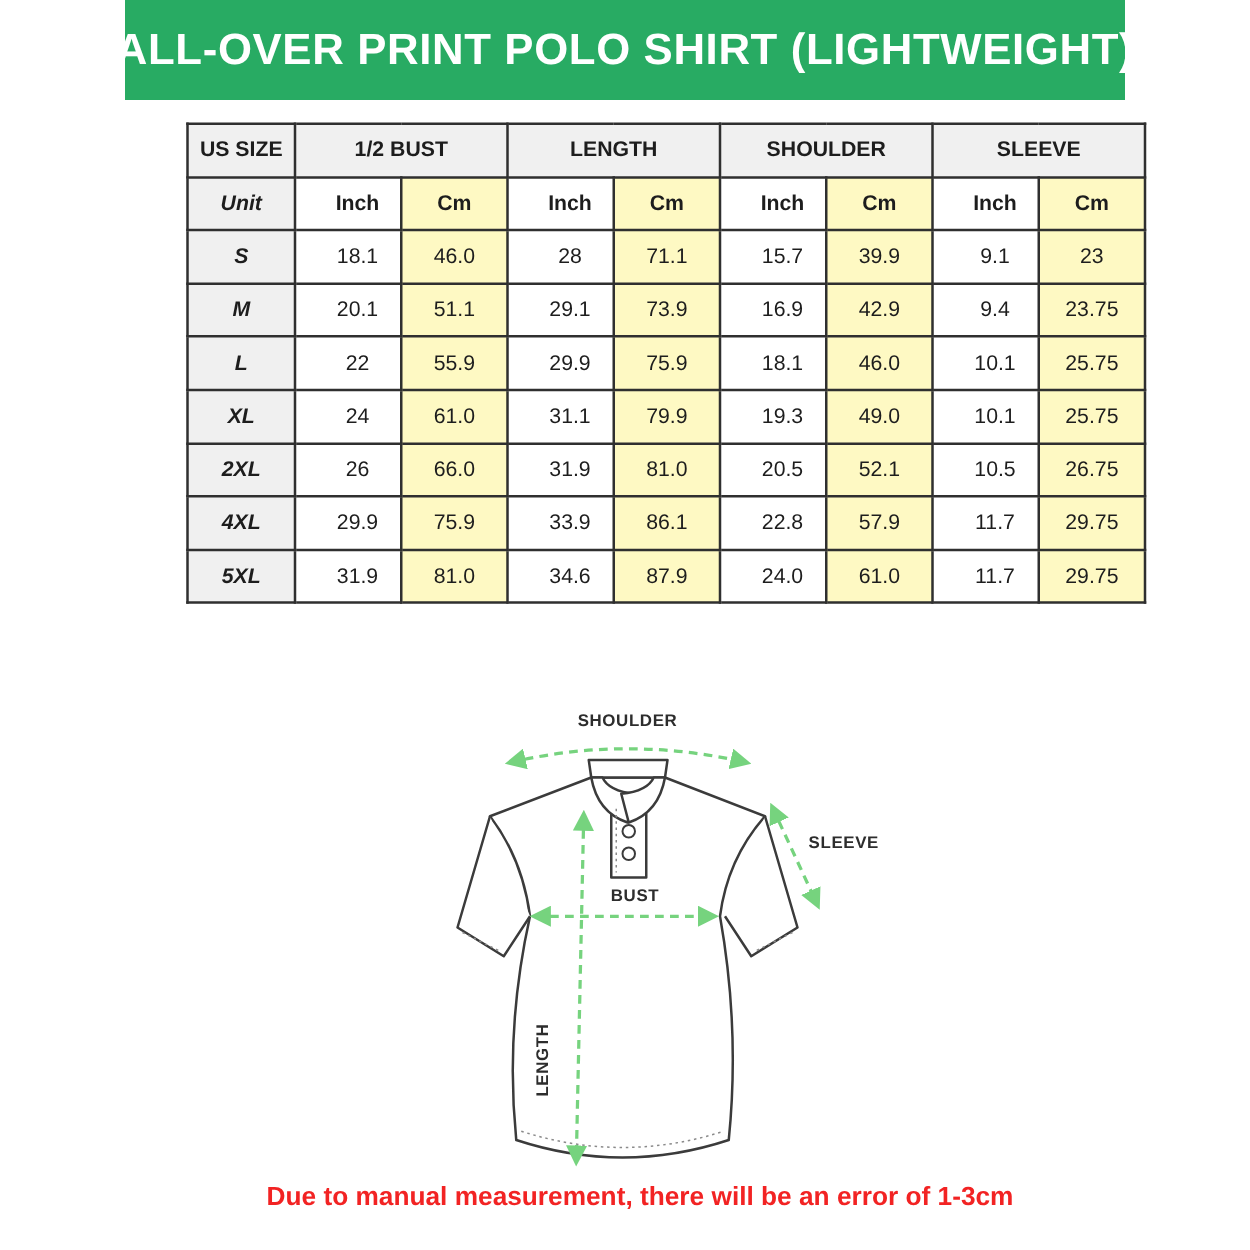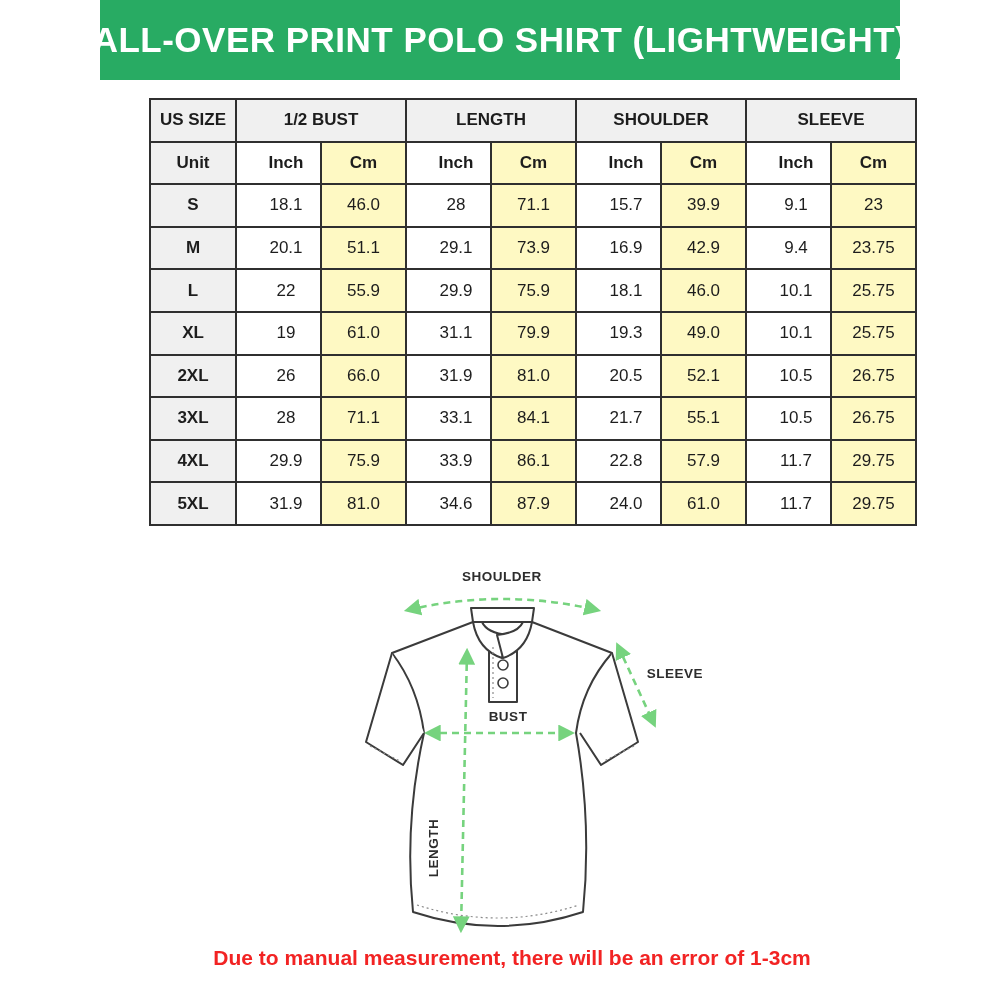--- a/index.html
+++ b/index.html
@@ -10,21 +10,21 @@
   .banner{position:absolute;left:100px;top:0;width:800px;height:80px;
           background:#28ab63;display:flex;align-items:center;justify-content:center;}
   .banner h1{margin:0;color:#ffffff;font-size:35px;font-weight:bold;letter-spacing:.5px;white-space:nowrap;}
 
   
   .size-table{position:absolute;left:117px;top:98px;border-collapse:collapse;table-layout:fixed;margin-left:32px;}
   .size-table td{border:2px solid #2f2f2f;text-align:center;vertical-align:middle;
                  height:40.6px;font-size:17px;color:#1d1d1d;padding:0;}
   .size-table td.hd{font-weight:bold;background:#f0f0f0;}
   .size-table td.unit-hd{font-weight:bold;}
-  .size-table td.size{font-weight:bold;background:#f0f0f0;}
+  .size-table td.size{font-weight:bold;background:#f0f0f0;font-style:italic;}
   .size-table td.cm{background:#fef9c3;}
   .size-table td.inch{background:#ffffff;padding-left:15px;}
 
   
   .diagram{position:absolute;left:330px;top:555px;width:380px;height:400px;}
 
   
   .footer-note{position:absolute;left:12px;top:946px;width:1000px;text-align:center;
                color:#f22323;font-size:21px;font-weight:bold;}
 </style>
@@ -96,48 +96,37 @@
       <td class="cm">55.9</td>
       <td class="inch">29.9</td>
       <td class="cm">75.9</td>
       <td class="inch">18.1</td>
       <td class="cm">46.0</td>
       <td class="inch">10.1</td>
       <td class="cm">25.75</td>
     </tr>
     <tr>
       <td class="size">XL</td>
-      <td class="inch">19</td>
+      <td class="inch">24</td>
       <td class="cm">61.0</td>
       <td class="inch">31.1</td>
       <td class="cm">79.9</td>
       <td class="inch">19.3</td>
       <td class="cm">49.0</td>
       <td class="inch">10.1</td>
       <td class="cm">25.75</td>
     </tr>
     <tr>
       <td class="size">2XL</td>
       <td class="inch">26</td>
       <td class="cm">66.0</td>
       <td class="inch">31.9</td>
       <td class="cm">81.0</td>
       <td class="inch">20.5</td>
       <td class="cm">52.1</td>
-      <td class="inch">10.5</td>
-      <td class="cm">26.75</td>
-    </tr>
-    <tr>
-      <td class="size">3XL</td>
-      <td class="inch">28</td>
-      <td class="cm">71.1</td>
-      <td class="inch">33.1</td>
-      <td class="cm">84.1</td>
-      <td class="inch">21.7</td>
-      <td class="cm">55.1</td>
       <td class="inch">10.5</td>
       <td class="cm">26.75</td>
     </tr>
     <tr>
       <td class="size">4XL</td>
       <td class="inch">29.9</td>
       <td class="cm">75.9</td>
       <td class="inch">33.9</td>
       <td class="cm">86.1</td>
       <td class="inch">22.8</td>

